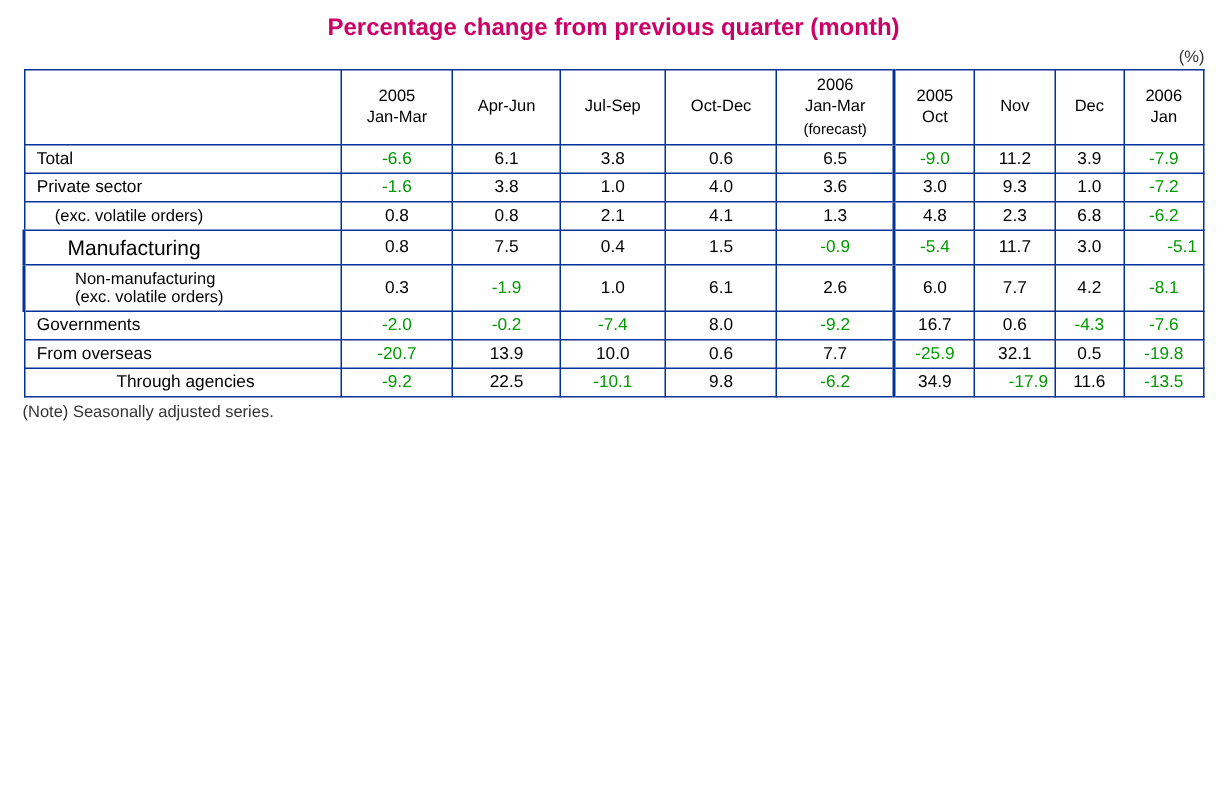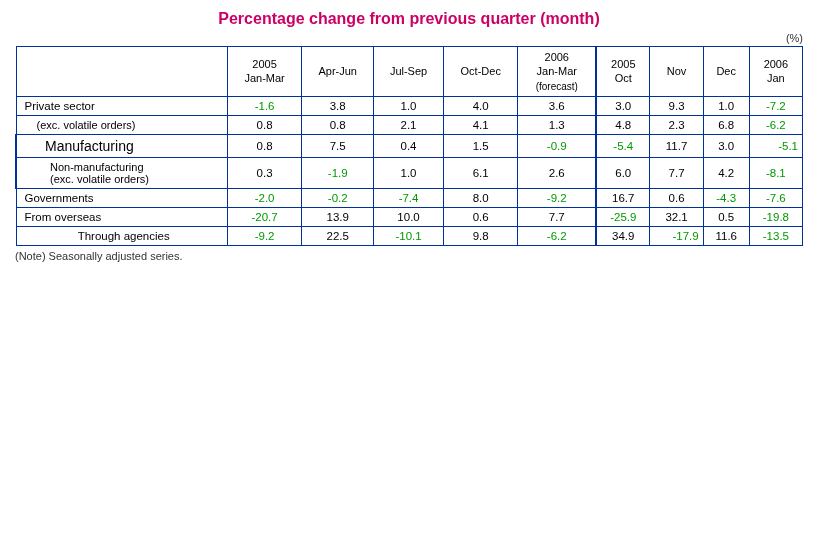--- a/index.html
+++ b/index.html
@@ -79,20 +79,32 @@
       <th class="col-header">Jul-Sep</th>
       <th class="col-header">Oct-Dec</th>
       <th class="col-header">2006<br>Jan-Mar<br><span class="forecast-label">(forecast)</span></th>
       <th class="col-header" style="border-left: 2px solid #003399;">2005<br>Oct</th>
       <th class="col-header">Nov</th>
       <th class="col-header">Dec</th>
       <th class="col-header">2006<br>Jan</th>
     </tr>
   </thead>
   <tbody id="table-body">
+  <tr>
+        <td class="row-label" style="text-align: left; padding-left: 8px;">Total</td>
+        <td style="color: rgb(0, 153, 0);">-6.6</td>
+        <td style="color: rgb(0, 0, 0);">6.1</td>
+        <td style="color: rgb(0, 0, 0);">3.8</td>
+        <td style="color: rgb(0, 0, 0);">0.6</td>
+        <td style="color: rgb(0, 0, 0);">6.5</td>
+        <td style="border-left: 2px solid rgb(0, 51, 153); color: rgb(0, 153, 0);">-9.0</td>
+        <td style="color: rgb(0, 0, 0);">11.2</td>
+        <td style="color: rgb(0, 0, 0);">3.9</td>
+        <td style="color: rgb(0, 153, 0);">-7.9</td>
+      </tr>
       <tr>
         <td class="row-label" style="text-align: left; padding-left: 8px;">Private sector</td>
         <td style="color: rgb(0, 153, 0);">-1.6</td>
         <td style="color: rgb(0, 0, 0);">3.8</td>
         <td style="color: rgb(0, 0, 0);">1.0</td>
         <td style="color: rgb(0, 0, 0);">4.0</td>
         <td style="color: rgb(0, 0, 0);">3.6</td>
         <td style="border-left: 2px solid rgb(0, 51, 153); color: rgb(0, 0, 0);">3.0</td>
         <td style="color: rgb(0, 0, 0);">9.3</td>
         <td style="color: rgb(0, 0, 0);">1.0</td>

